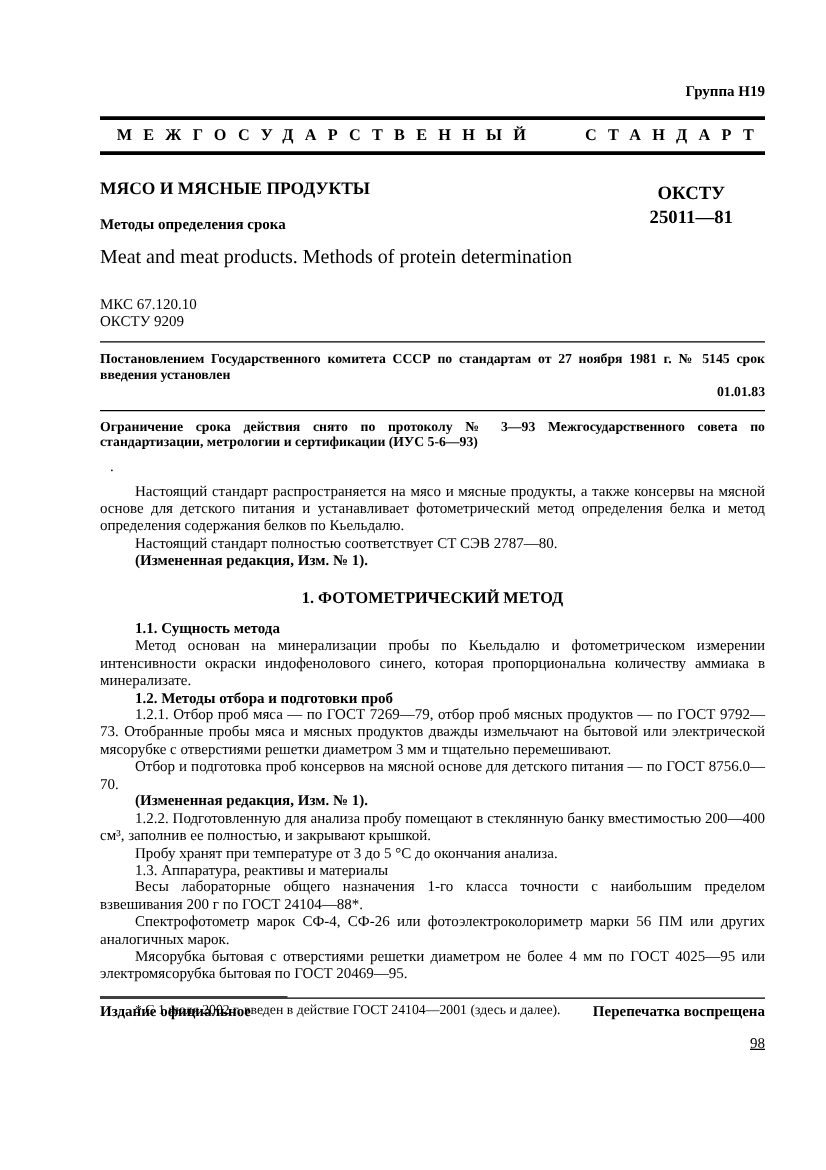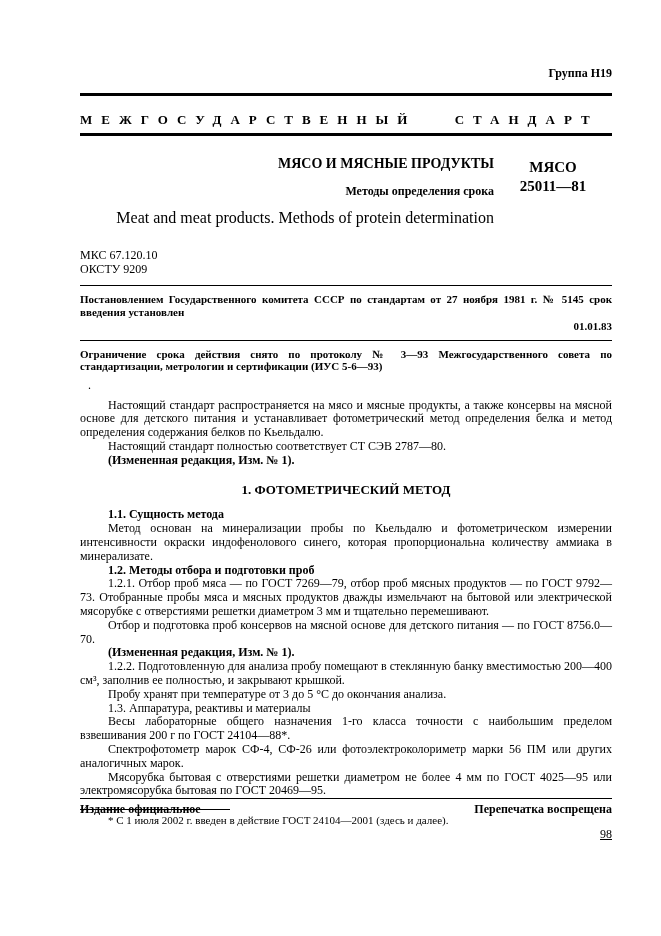--- a/index.html
+++ b/index.html
@@ -18,31 +18,31 @@
   .group-code {
     text-align: right;
     font-weight: bold;
     font-size: 12px;
     line-height: 14px;
   }
   .rule-thick { height: 3px; background: #000; }
   .r1 { margin-top: 13px; }
   .r2 { margin-top: 5px; }
   .std-type {
-    margin-top: 15px;
-    text-align: left;
+    margin-top: 3px;
+    text-align: right;
     font-weight: bold;
     font-size: 13px;
     line-height: 17px;
     letter-spacing: 9px;
     word-spacing: 26px;
     white-space: nowrap;
   }
   .title-row { display: flex; }
-  .title-col { flex: 1; text-align: right; }
+  .title-col { flex: 1; text-align: left; }
   .doc-title { margin-top: 20px; font-weight: bold; font-size: 14px; line-height: 16px; }
   .doc-subtitle { margin-top: 12px; font-weight: bold; font-size: 12px; line-height: 14px; }
   .doc-title-en { margin-top: 13px; font-size: 16px; line-height: 13px; }
   .gost-box {
     width: 118px;
     padding-top: 22px;
     text-align: center;
     font-weight: bold;
     font-size: 15px;
     line-height: 19px;
@@ -125,21 +125,21 @@
   <div class="std-type">МЕЖГОСУДАРСТВЕННЫЙ СТАНДАРТ</div>
   <div class="rule-thick r2"></div>
 
   <div class="title-row">
     <div class="title-col">
       <div class="doc-title">МЯСО И МЯСНЫЕ ПРОДУКТЫ</div>
       <div class="doc-subtitle">Методы определения срока</div>
       <div class="doc-title-en">Meat and meat products. Methods of protein determination</div>
     </div>
     <div class="gost-box">
-      <div>МЯСО</div>
+      <div>ОКСТУ</div>
       <div>25011—81</div>
     </div>
   </div>
 
   <div class="codes">
     <div>МКС 67.120.10</div>
     <div>ОКСТУ 9209</div>
   </div>
 
   <div class="rule-thin rt1"></div>

